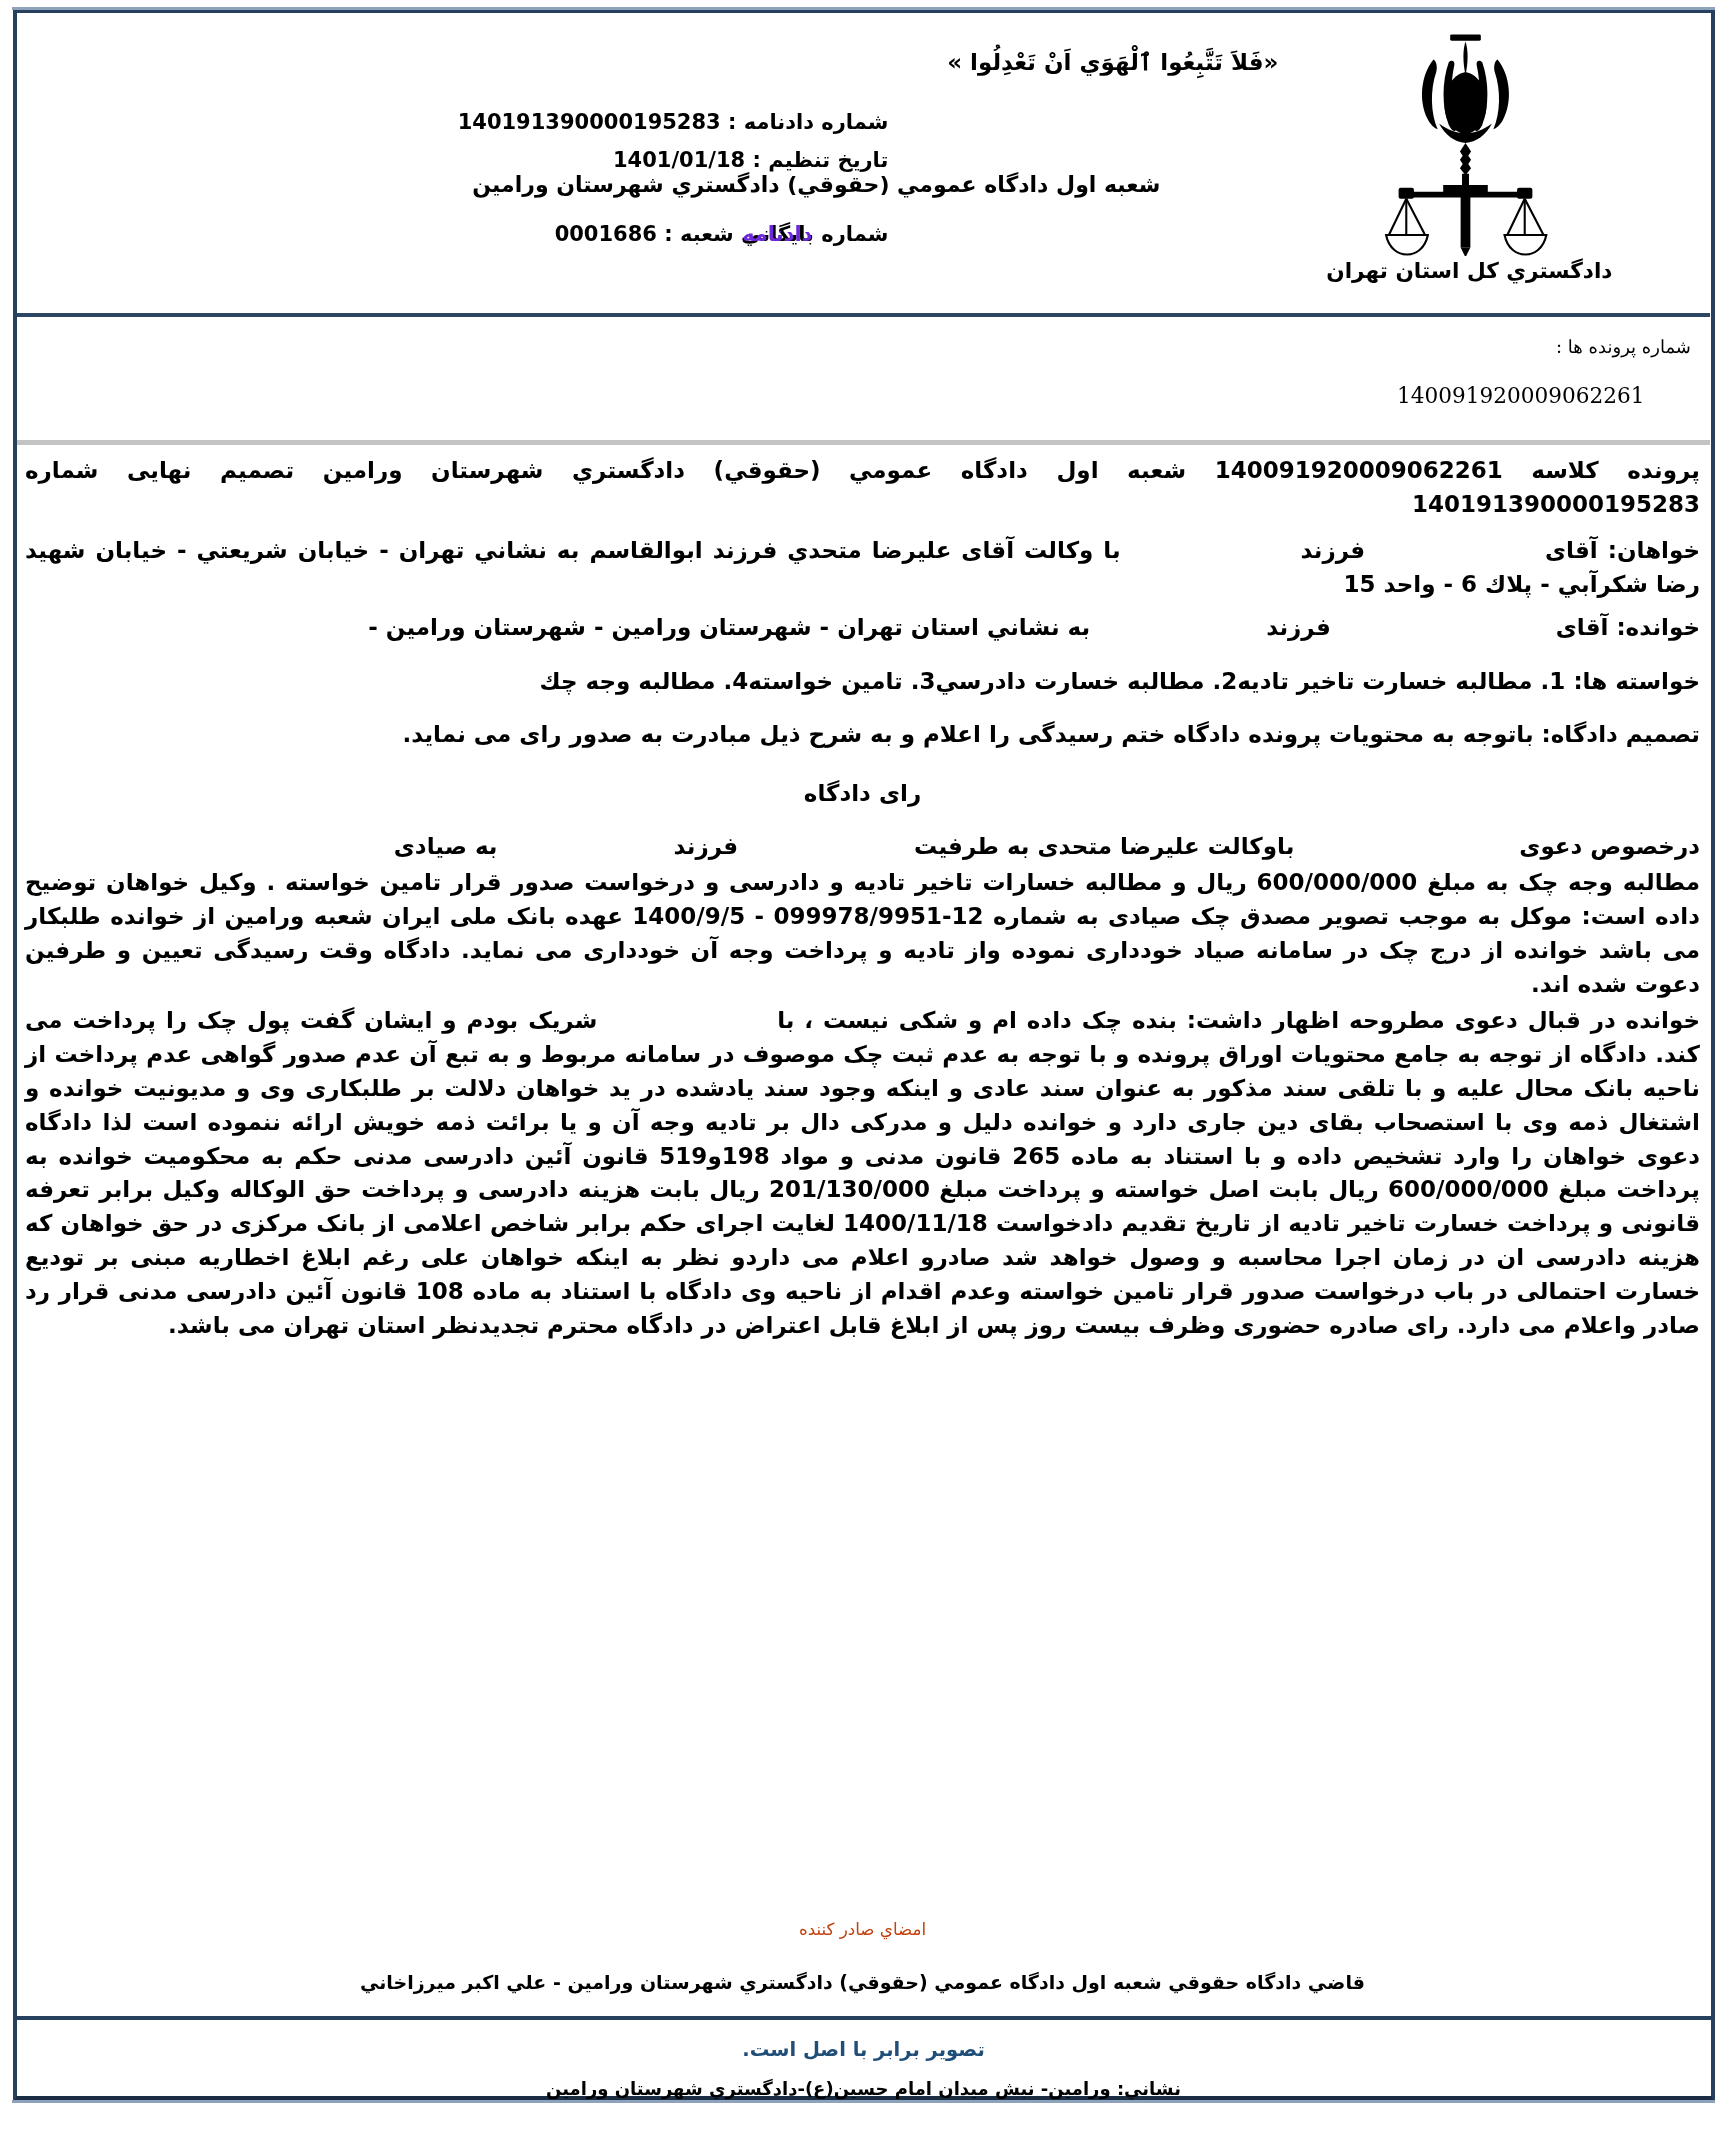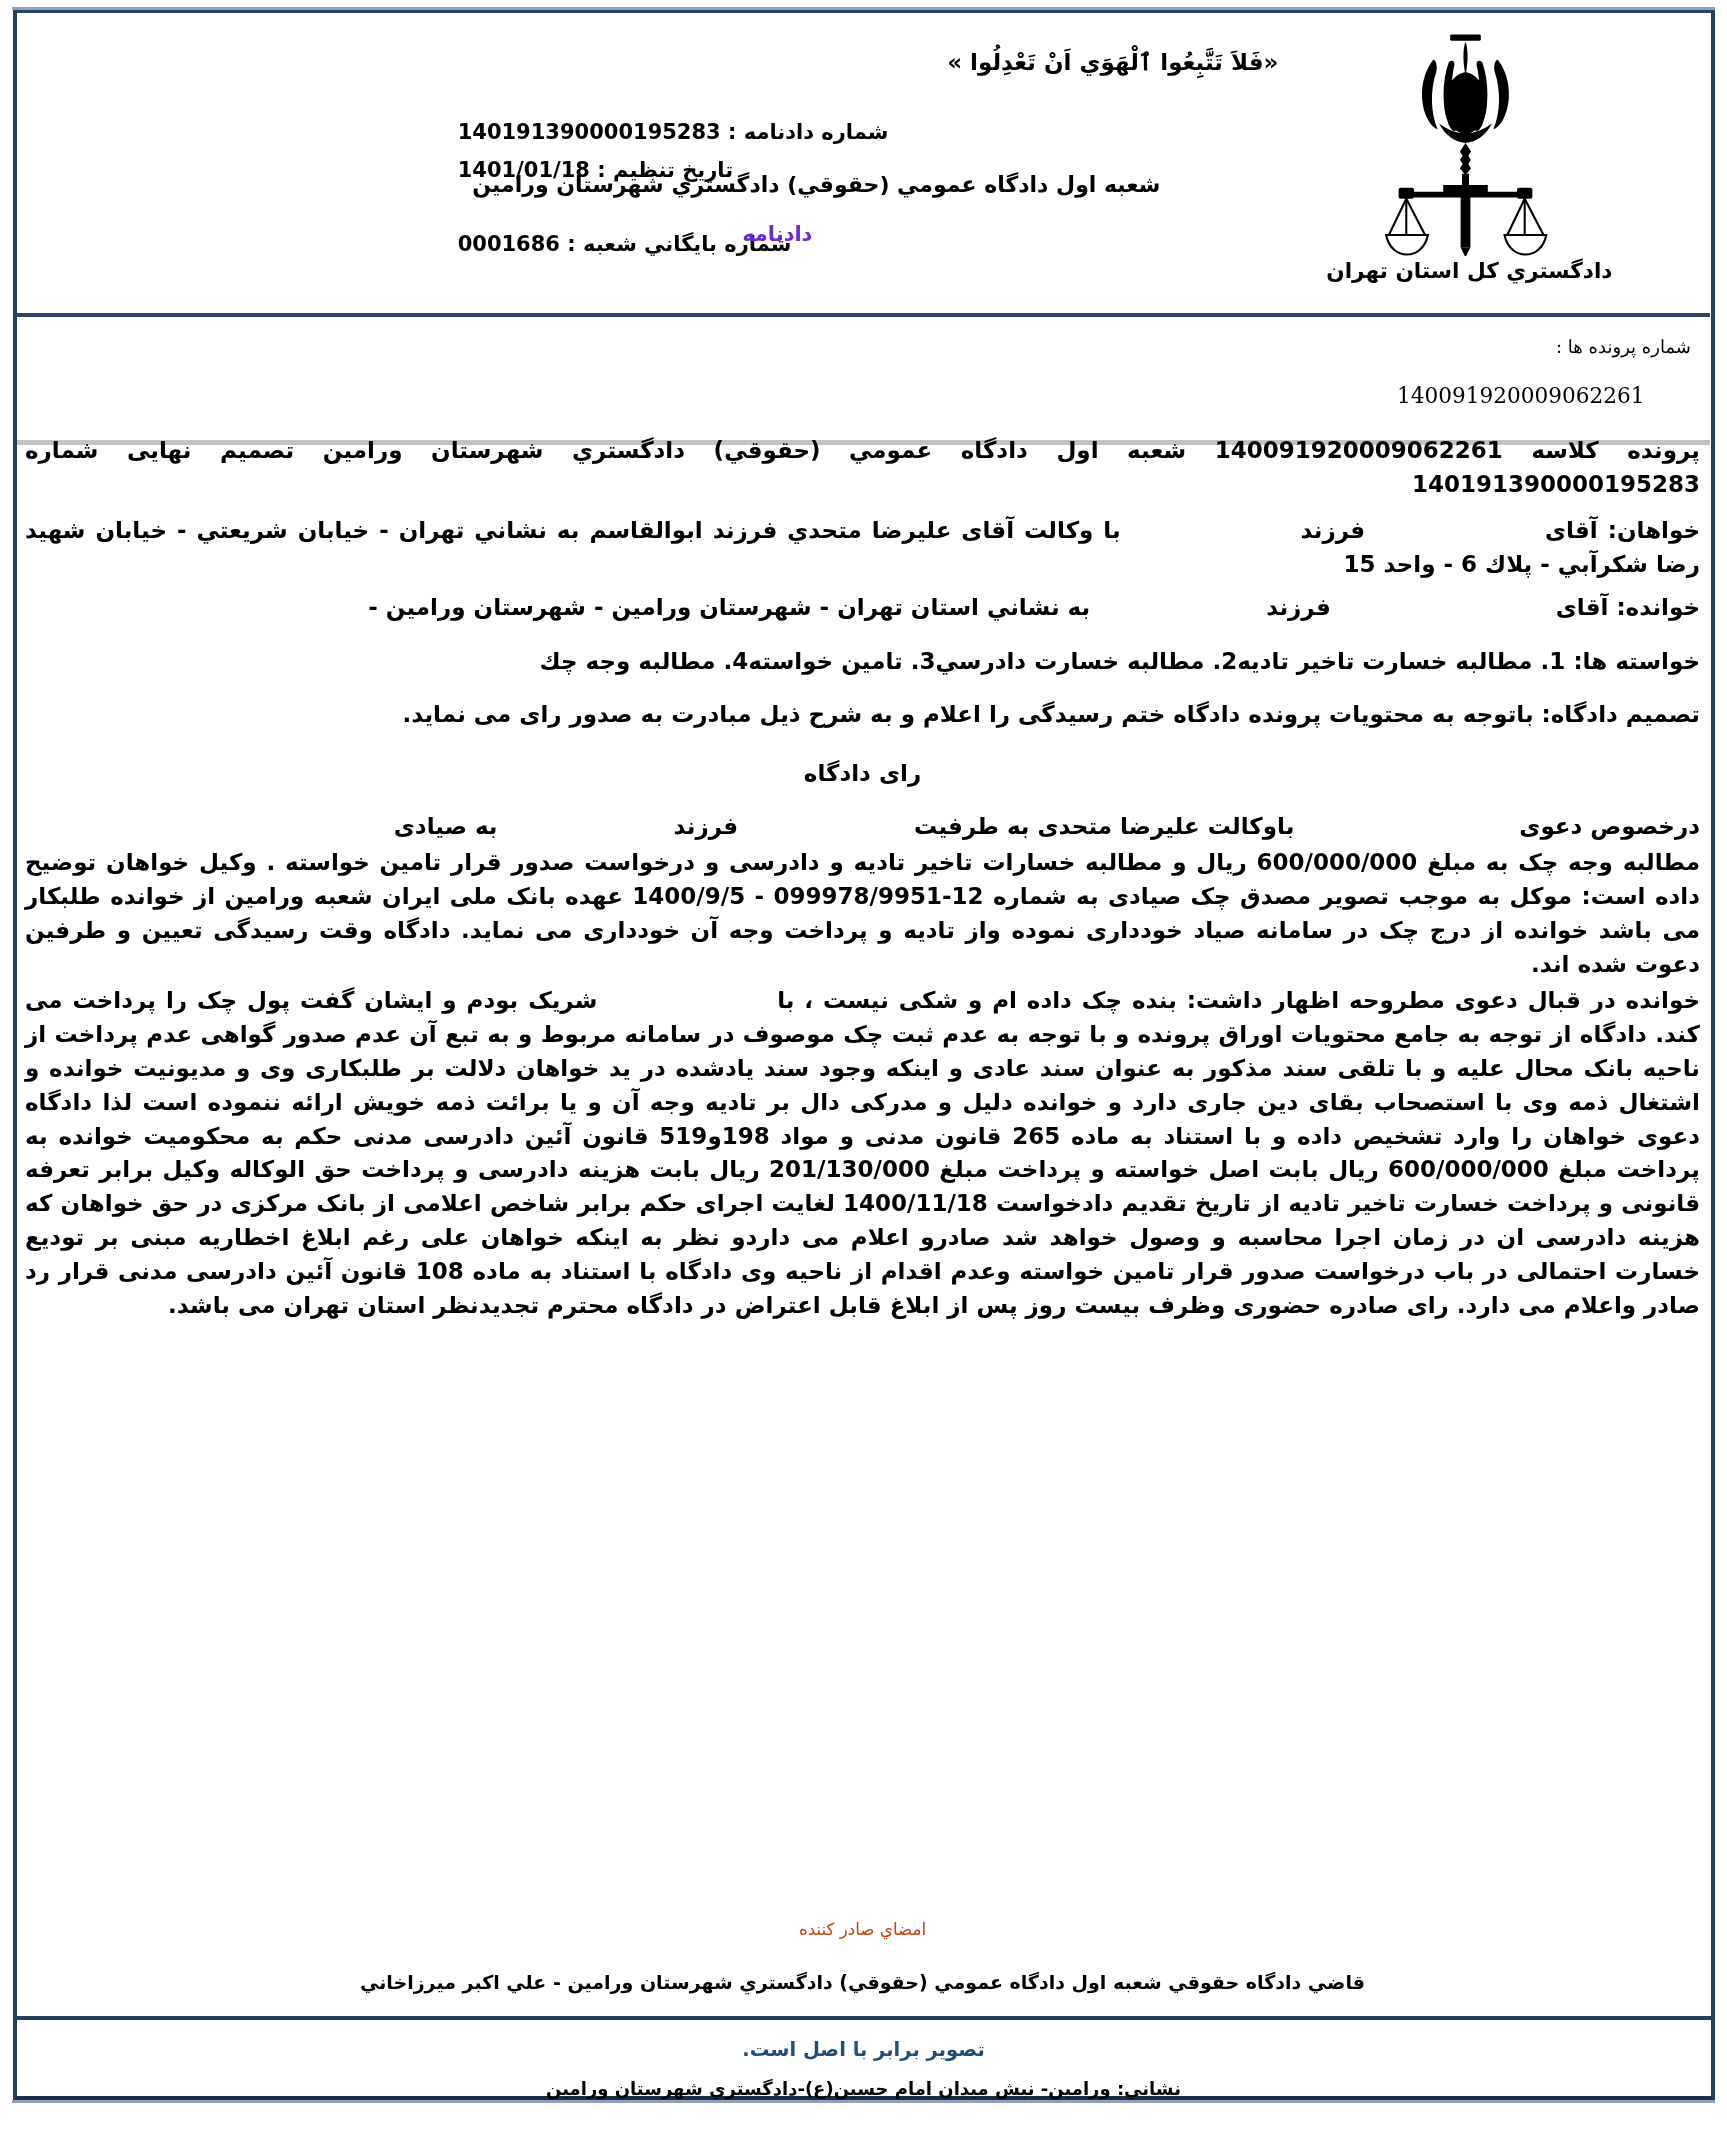--- a/index.html
+++ b/index.html
@@ -67,22 +67,22 @@
     font-family: "DejaVu Sans", sans-serif;
     font-size: 23px;
     font-weight: bold;
     white-space: nowrap;
     letter-spacing: 0px;
   }
 
   .meta-block {
     position: absolute;
     right: 822px;
-    top: 107px;
-    text-align: left;
+    top: 97px;
+    text-align: right;
     direction: rtl;
   }
   .meta-line {
     font-size: 21px;
     font-weight: bold;
     white-space: nowrap;
     margin-bottom: 14px;
     font-family: "DejaVu Sans", sans-serif;
   }
   .meta-line.gap { margin-top: 50px; }
@@ -157,21 +157,21 @@
     top: 440px;
     width: 1693px;
     height: 4.9px;
     background: #c3c3c3;
   }
 
   
   .body {
     position: absolute;
     left: 25px;
-    top: 434px;
+    top: 454px;
     width: 1675px;
     direction: rtl;
     text-align: justify;
     font-family: "DejaVu Sans", sans-serif;
   }
   .p {
     font-size: 23px;
     font-weight: bold;
     line-height: 1.47;
     margin: 0 0 9.8px 0;

